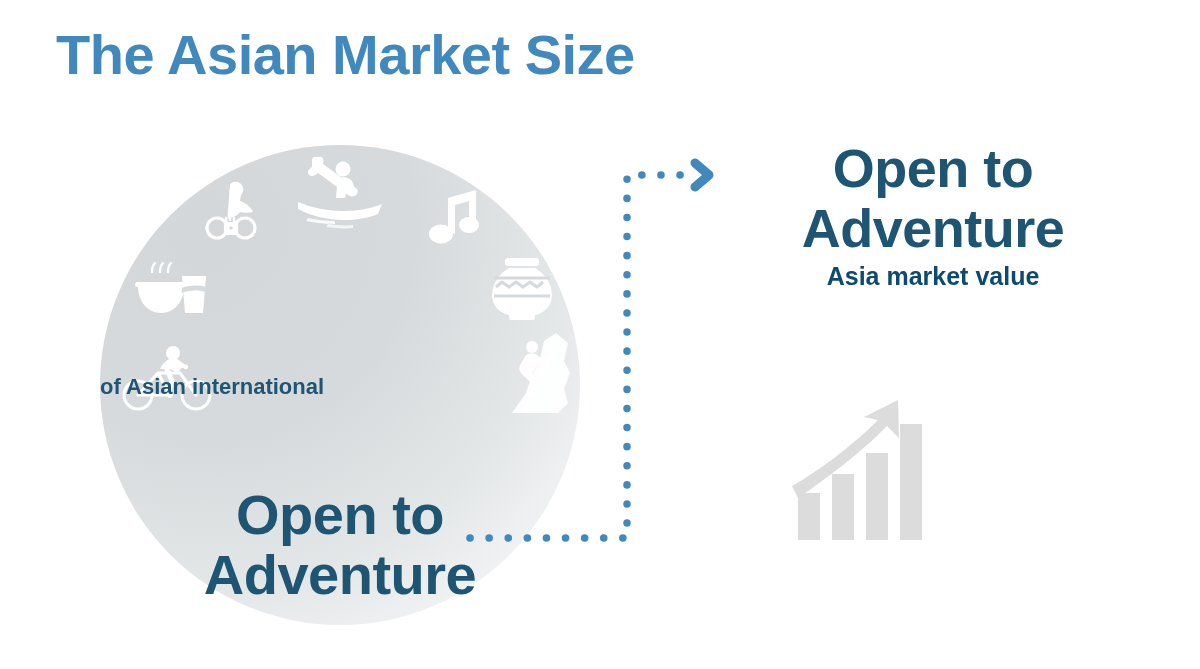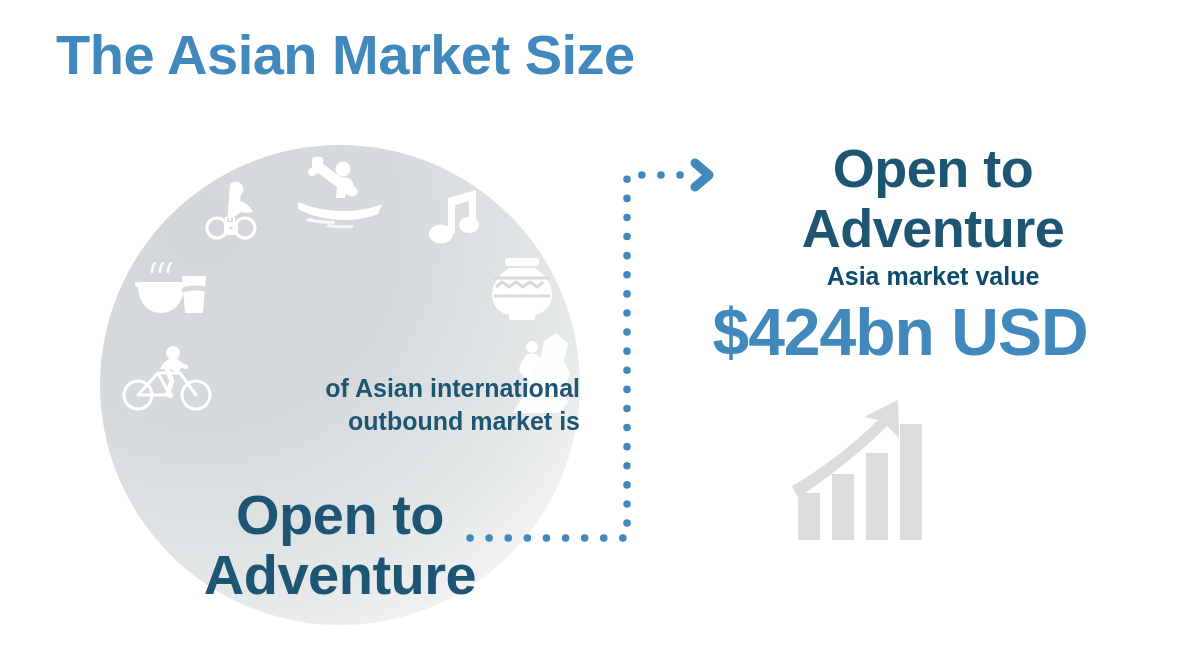--- a/index.html
+++ b/index.html
@@ -70,22 +70,22 @@
     font-weight: bold;
     letter-spacing: -3px;
     color: #4189bd;
     line-height: 1;
   }
   #stat-caption {
     position: absolute;
     left: 100px;
     top: 372px;
     width: 480px;
-    text-align: right;
-    font-size: 25px;
+    text-align: left;
+    font-size: 22px;
     font-weight: bold;
     color: #1e5573;
     line-height: 1.32;
   }
   #circle-headline {
     position: absolute;
     left: 100px;
     top: 485px;
     width: 480px;
     text-align: center;
@@ -234,41 +234,39 @@
         <circle cx="26" cy="14" r="6" fill="#ffffff"></circle>
         <path d="M20 22 c6 -3 12 -1 15 4 l9 2 l-1 6 l-12 -2 l-5 9 l6 6 l-3 16 l-7 -1 l2 -13 l-9 -9 c-2 -2 -2 -5 -1 -8 z" fill="#ffffff"></path>
         <path d="M43 26 l8 -8" stroke="#ffffff" stroke-width="3" stroke-linecap="round" fill="none"></path>
       </svg>
     </span>
   </div>
 
 
   <div id="stat-caption">
     <div>of Asian international</div>
-    <div>outbound market is</div>
   </div>
 
   <div id="circle-headline">
     <div>Open to</div>
     <div>Adventure</div>
   </div>
 
   <svg id="connector" viewBox="0 0 290 410">
     <path d="M15 388 H172 V25 H238" fill="none" stroke="#4189bd" stroke-width="7.5" stroke-linecap="round" stroke-dasharray="0.1 19"></path>
     <path d="M240 13 L254 25 L240 37" fill="none" stroke="#4189bd" stroke-width="9" stroke-linecap="round" stroke-linejoin="round"></path>
   </svg>
 
   <div id="right-headline">
     <div>Open to</div>
     <div>Adventure</div>
   </div>
 
   <div id="right-subtitle">Asia market value</div>
 
-  <div id="right-value">$424bn USD</div>
 
   <div id="growth-chart-icon">
     <svg width="150" height="142" viewBox="0 0 150 142" fill="#dcdcdc">
       <rect x="8" y="95" width="22" height="47"></rect>
       <rect x="42" y="76" width="22" height="66"></rect>
       <rect x="76" y="55" width="22" height="87"></rect>
       <rect x="110" y="26" width="22" height="116"></rect>
       <path d="M2 88 C30 72 62 48 88 22 l-14 -3 l34 -17 l1 38 l-12 -12 C70 56 34 82 8 100 z"></path>
     </svg>
   </div>

